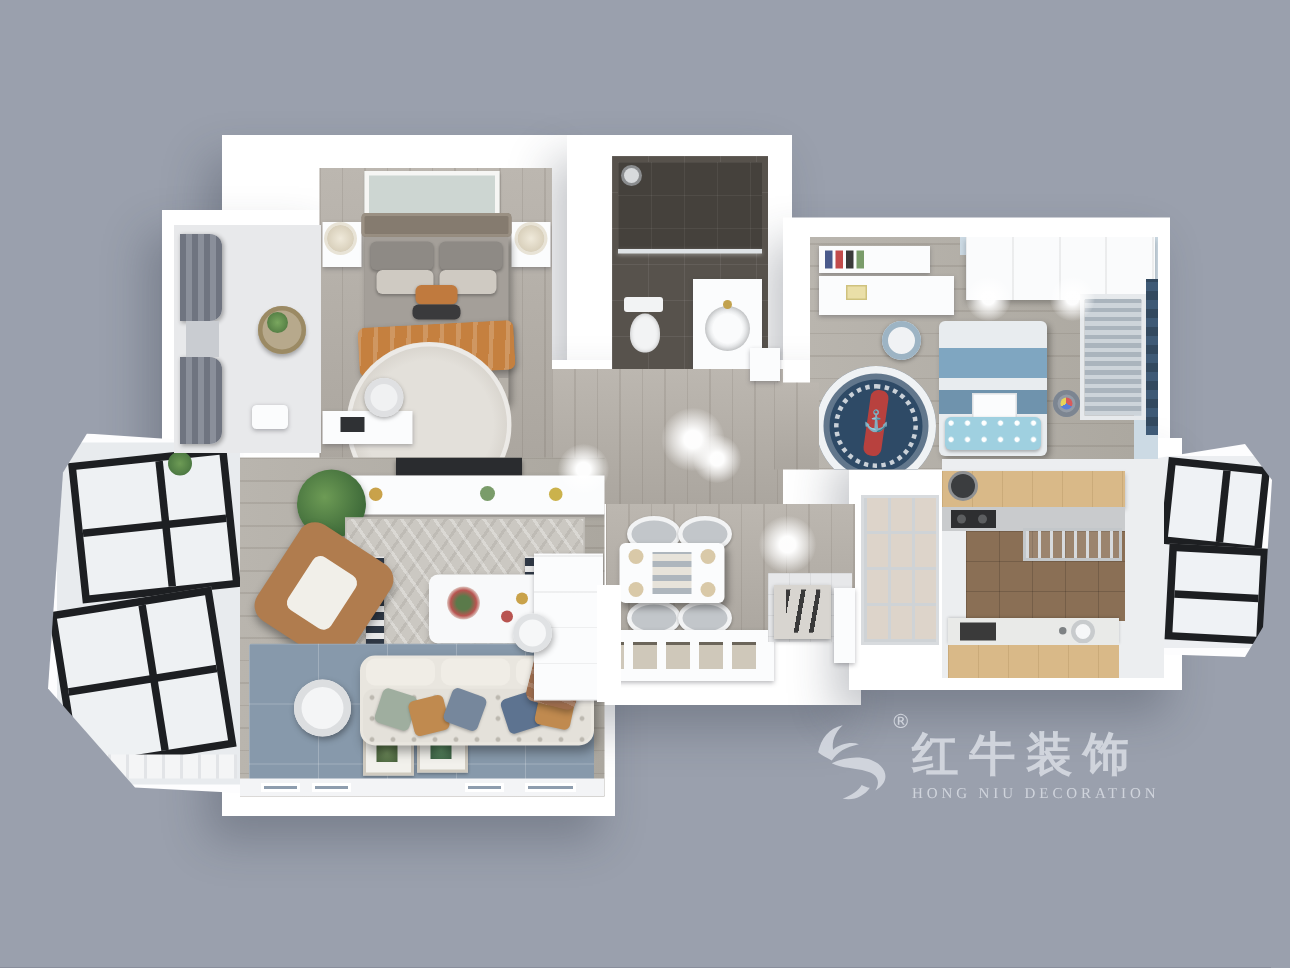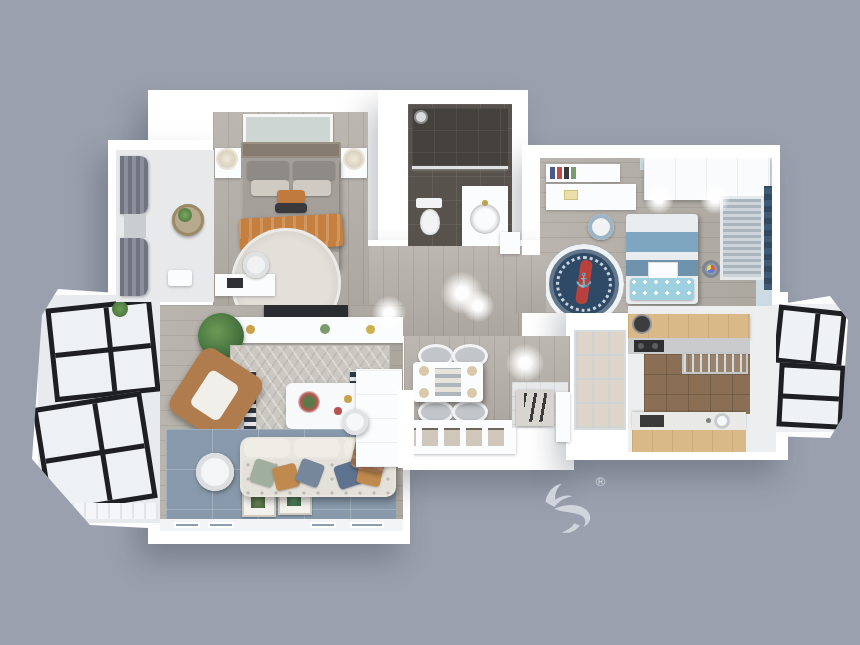--- a/index.html
+++ b/index.html
@@ -241,15 +241,19 @@
 
   <div class="watermark" style="left: 540px; top: 478px; color: rgb(213, 217, 225);">
     <div class="a" style="position:relative;width:62px;height:62px;">
       <svg width="58" height="58" viewBox="0 0 64 64" fill="currentColor" aria-hidden="true">
         <path d="M6 26 C8 16 14 8 24 6 C18 12 16 18 17 24 C22 20 30 18 36 20 C26 22 20 26 16 32 C12 30 8 28 6 26 Z"></path>
         <path d="M16 34 C28 28 44 28 52 36 C58 42 56 50 48 54 C52 48 50 42 42 40 C32 37 24 38 16 34 Z"></path>
         <path d="M44 52 C40 58 32 62 24 60 C30 58 36 54 38 50 C40 51 42 52 44 52 Z"></path>
       </svg>
       <span class="wm-r">®</span>
     </div>
+    <div style="margin-left:6px;margin-top:8px;">
+      <div class="wm-cn">红牛装饰</div>
+      <div class="wm-en">HONG NIU DECORATION</div>
+    </div>
   </div>
 
 </div>
 
 </body></html>

